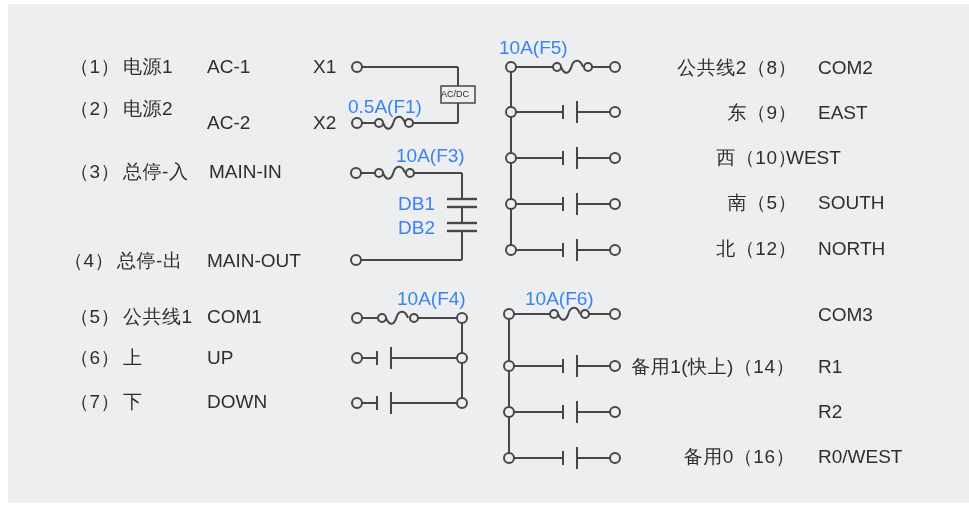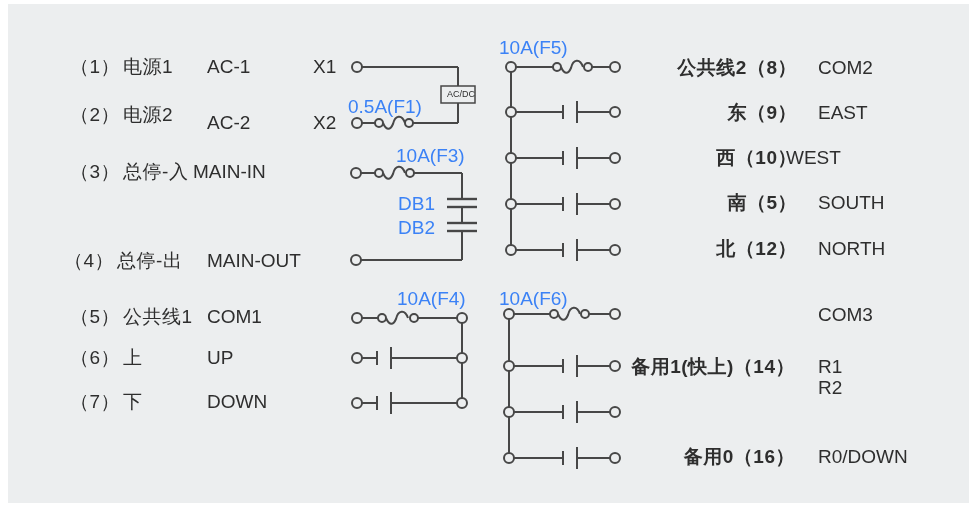--- a/index.html
+++ b/index.html
@@ -3,25 +3,25 @@
 <meta charset="utf-8">
 <style>
   html,body{margin:0;padding:0;background:#ffffff;}
   .page{position:relative;width:969px;height:510px;background:#ffffff;overflow:hidden;
         font-family:"Liberation Sans","DejaVu Sans",sans-serif;}
   .canvas{position:absolute;left:8px;top:4px;width:961px;height:499px;background:#eceeef;}
   svg.linework{position:absolute;left:0;top:0;}
   .t{position:absolute;white-space:nowrap;transform:translateY(-50%);
      color:#2e2e2e;font-size:19px;line-height:24px;}
   .t.zh{letter-spacing:0.5px;}
-  .t.right{transform:translate(-100%,-50%);font-weight:bold;}
+  .t.right{transform:translate(-100%,-50%);}
   .fuselabel{position:absolute;white-space:nowrap;transform:translateY(-50%);
      color:#3b82f6;font-size:19px;}
   .acdc{position:absolute;left:441px;top:86px;width:34px;height:34px;
-     font-size:9px;line-height:17px;text-align:right;color:#2e2e2e;}
+     font-size:9px;line-height:17px;text-align:left;color:#2e2e2e;}
   .gap{margin-left:3px;}
 </style>
 </head>
 <body>
 
 <div class="page">
   <div class="canvas"></div>
 
   <svg class="linework" width="969" height="510" viewBox="0 0 969 510" fill="none" stroke="#474747" stroke-width="2">
 
@@ -172,26 +172,26 @@
         <circle cx="615" cy="412" r="5"></circle>
       <circle cx="509" cy="458" r="5"></circle>
         <circle cx="615" cy="458" r="5"></circle>
     </g>
   </svg>
 
   <div class="t zh" style="left:70px;top:67px"><span>（1）</span><span class="gap">电源1</span></div>
   <div class="t en" style="left:207px;top:67px">AC-1</div>
   <div class="t en" style="left:313px;top:67px">X1</div>
 
-  <div class="t zh" style="left:70px;top:115px"><span>（2）</span><span class="gap">电源2</span></div>
+  <div class="t zh" style="left:70px;top:109px"><span>（2）</span><span class="gap">电源2</span></div>
   <div class="t en" style="left:207px;top:123px">AC-2</div>
   <div class="t en" style="left:313px;top:123px">X2</div>
 
   <div class="t zh" style="left:70px;top:172px"><span>（3）</span><span class="gap">总停-入</span></div>
-  <div class="t en" style="left:193px;top:172px">MAIN-IN</div>
+  <div class="t en" style="left:209px;top:172px">MAIN-IN</div>
 
   <div class="t zh" style="left:64px;top:261px"><span>（4）</span><span class="gap">总停-出</span></div>
   <div class="t en" style="left:207px;top:261px">MAIN-OUT</div>
 
   <div class="t zh" style="left:70px;top:317px"><span>（5）</span><span class="gap">公共线1</span></div>
   <div class="t en" style="left:207px;top:317px">COM1</div>
 
   <div class="t zh" style="left:70px;top:358px"><span>（6）</span><span class="gap">上</span></div>
   <div class="t en" style="left:207px;top:358px">UP</div>
 
@@ -211,26 +211,26 @@
   <div class="t en" style="left:818px;top:203px">SOUTH</div>
 
   <div class="t zh right" style="left:797px;top:249px"><span>北</span><span>（12）</span></div>
   <div class="t en" style="left:818px;top:249px">NORTH</div>
 
   <div class="t en" style="left:818px;top:315px">COM3</div>
 
   <div class="t zh right" style="left:795px;top:367px"><span>备用1(快上)</span><span>（14）</span></div>
   <div class="t en" style="left:818px;top:367px">R1</div>
 
-  <div class="t en" style="left:818px;top:388px">R2</div>
+  <div class="t en" style="left:818px;top:412px">R2</div>
 
   <div class="t zh right" style="left:795px;top:457px"><span>备用0</span><span>（16）</span></div>
-  <div class="t en" style="left:818px;top:457px">R0/DOWN</div>
+  <div class="t en" style="left:818px;top:457px">R0/WEST</div>
 
   <div class="fuselabel" style="left:348px;top:107px">0.5A(F1)</div>
   <div class="fuselabel" style="left:396px;top:156px">10A(F3)</div>
   <div class="fuselabel" style="left:397px;top:299px">10A(F4)</div>
   <div class="fuselabel" style="left:499px;top:48px">10A(F5)</div>
-  <div class="fuselabel" style="left:499px;top:299px">10A(F6)</div>
+  <div class="fuselabel" style="left:525px;top:299px">10A(F6)</div>
   <div class="fuselabel" style="left:398px;top:204px">DB1</div>
   <div class="fuselabel" style="left:398px;top:228px">DB2</div>
   <div class="acdc">AC/DC</div>
 </div>
 
 </body></html>

